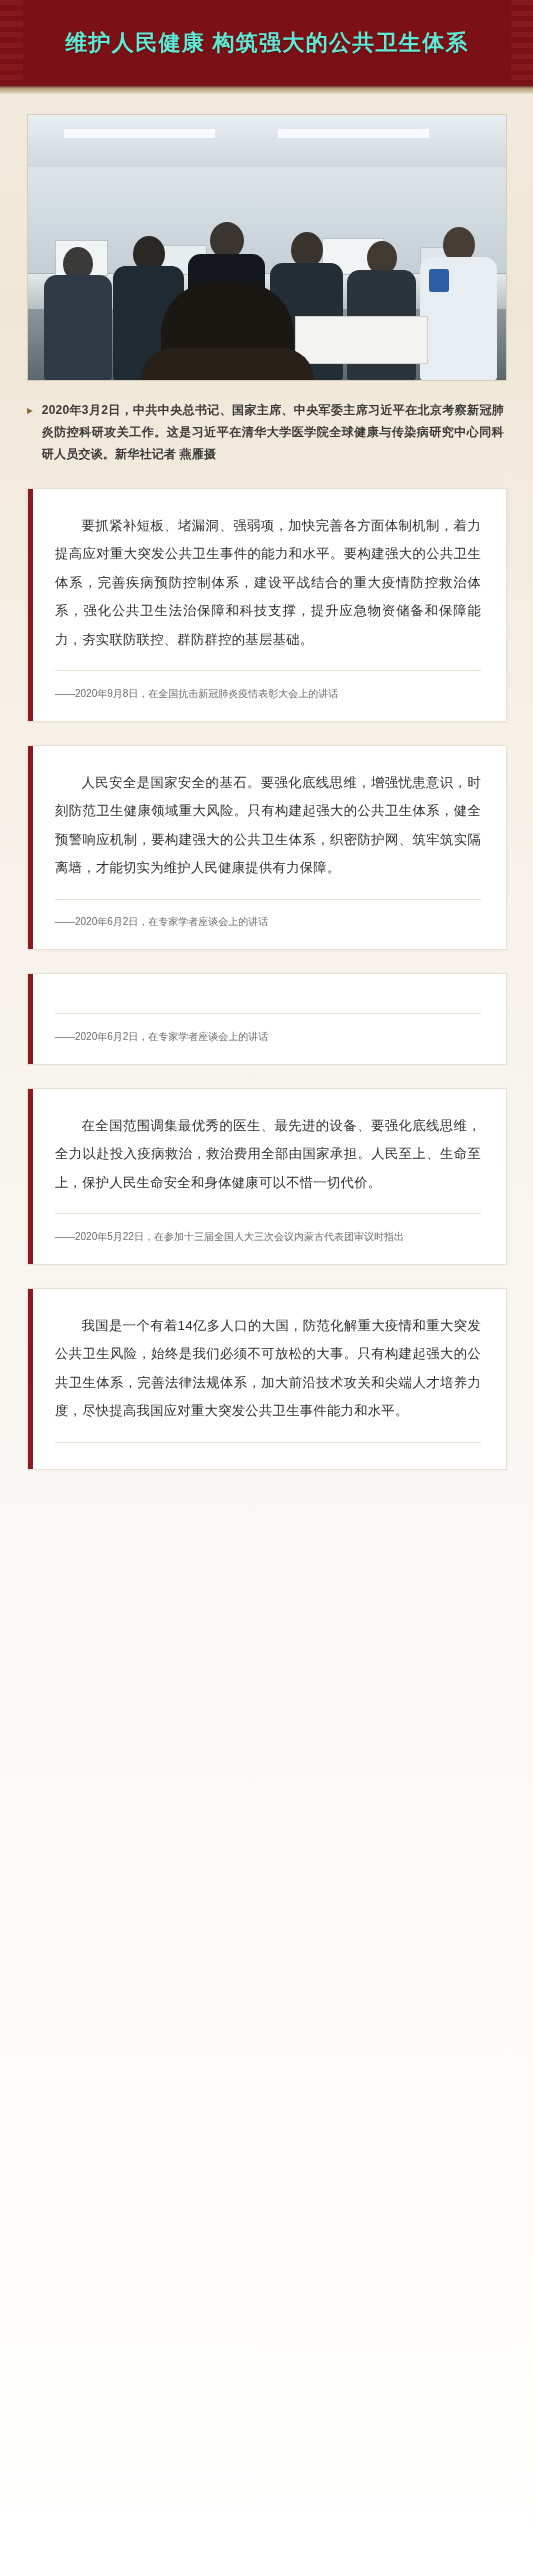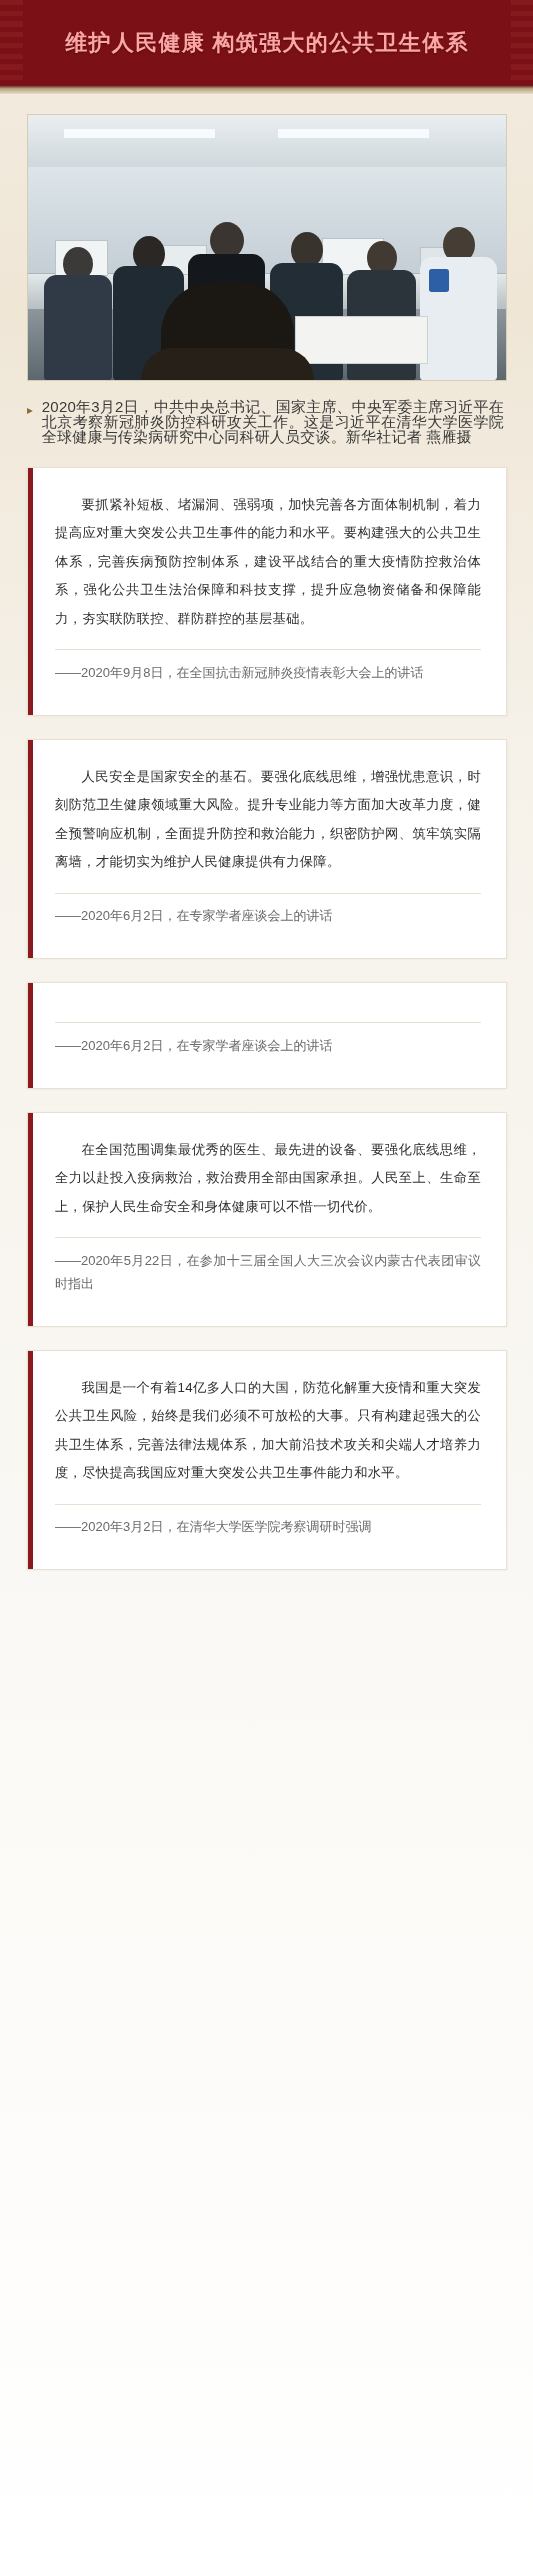--- a/index.html
+++ b/index.html
@@ -35,21 +35,21 @@
     right: 0; top: 0;
     width: 23px; height: 85px;
     background: repeating-linear-gradient(180deg, #8d2025 0 5.3px, #7b1116 5.3px 10.7px);
     opacity: .55;
   }
   .header .title {
     position: absolute;
     left: 0; right: 0; top: 50%;
     transform: translateY(-50%);
     text-align: center;
-    color: #fca5a5;
+    color: #5eead4;
     font-size: 22px;
     font-weight: bold;
     letter-spacing: 1.3px;
     text-shadow: 0 0.9px 1.8px rgba(0,0,0,.35);
   }
   .header-rule {
     width: 534px;
     height: 9px;
     background: linear-gradient(to bottom, #5d0d11, #b8a27e 40%, #e6dcc6);
   }
@@ -147,35 +147,36 @@
     padding: 18px 30px 23px 27px;
     color: #3a3a3a;
   }
   .caption .bullet {
     flex: 0 0 auto;
     color: #8a6a3a;
     font-size: 11.6px;
     line-height: 21.4px;
   }
   .caption .ctext {
-    font-size: 15px;
-    line-height: 15px;
+    font-size: 12px;
+    line-height: 22px;
     text-align: justify;
     letter-spacing: 0.2px;
+    font-weight: bold;
   }
 
   
   .cards { padding: 0 27px 36px 27px; }
   .card {
     position: relative;
     margin-bottom: 23px;
     background: #ffffff;
     border: 0.9px solid #e8e0d2;
     box-shadow: 0 0.9px 2.7px rgba(120,100,70,.10);
-    padding: 23px 25px 31px 27px;
+    padding: 23px 25px 16px 27px;
   }
   .card .accent {
     position: absolute;
     left: 0; top: 0;
     width: 5.3px;
     height: 100%;
     background: #8b1a1f;
   }
   .card .quote {
     font-size: 13.3px;
@@ -184,21 +185,21 @@
     text-align: justify;
     text-indent: 2em;
     letter-spacing: 0.3px;
   }
   .card .divider {
     margin: 16px 0 10.7px 0;
     height: 0.9px;
     background: #e9e2d4;
   }
   .card .source {
-    font-size: 13px;
+    font-size: 10px;
     line-height: 23px;
     color: #6a6a6a;
     text-align: justify;
   }
   .footer-pad { height: 27px; }
 </style>
 </head>
 <body>
 
 <div class="header">
@@ -258,21 +259,21 @@
 
   <div class="card">
     <div class="accent"></div>
     <div class="quote">要抓紧补短板、堵漏洞、强弱项，加快完善各方面体制机制，着力提高应对重大突发公共卫生事件的能力和水平。要构建强大的公共卫生体系，完善疾病预防控制体系，建设平战结合的重大疫情防控救治体系，强化公共卫生法治保障和科技支撑，提升应急物资储备和保障能力，夯实联防联控、群防群控的基层基础。</div>
     <div class="divider"></div>
     <div class="source">——2020年9月8日，在全国抗击新冠肺炎疫情表彰大会上的讲话</div>
   </div>
 
   <div class="card">
     <div class="accent"></div>
-    <div class="quote">人民安全是国家安全的基石。要强化底线思维，增强忧患意识，时刻防范卫生健康领域重大风险。提升专业能力等方面加大改革力度，健全预警响应机制，全面提升防控和救治能力，织密防护网、筑牢筑实隔离墙，才能切实为维护人民健康提供有力保障。</div>
+    <div class="quote">人民安全是国家安全的基石。要强化底线思维，增强忧患意识，时刻防范卫生健康领域重大风险。只有构建起强大的公共卫生体系，健全预警响应机制，要构建强大的公共卫生体系，织密防护网、筑牢筑实隔离墙，才能切实为维护人民健康提供有力保障。</div>
     <div class="divider"></div>
     <div class="source">——2020年6月2日，在专家学者座谈会上的讲话</div>
   </div>
 
   <div class="card">
     <div class="accent"></div>
     <div class="divider"></div>
     <div class="source">——2020年6月2日，在专家学者座谈会上的讲话</div>
   </div>
 
@@ -280,18 +281,17 @@
     <div class="accent"></div>
     <div class="quote">在全国范围调集最优秀的医生、最先进的设备、要强化底线思维，全力以赴投入疫病救治，救治费用全部由国家承担。人民至上、生命至上，保护人民生命安全和身体健康可以不惜一切代价。</div>
     <div class="divider"></div>
     <div class="source">——2020年5月22日，在参加十三届全国人大三次会议内蒙古代表团审议时指出</div>
   </div>
 
   <div class="card">
     <div class="accent"></div>
     <div class="quote">我国是一个有着14亿多人口的大国，防范化解重大疫情和重大突发公共卫生风险，始终是我们必须不可放松的大事。只有构建起强大的公共卫生体系，完善法律法规体系，加大前沿技术攻关和尖端人才培养力度，尽快提高我国应对重大突发公共卫生事件能力和水平。</div>
     <div class="divider"></div>
-    <div class="source">——2020年3月2日，在清华大学医学院考察调研时强调</div>
   </div>
 
 </div>
 <div class="footer-pad"></div>
 
 
 </body></html>

